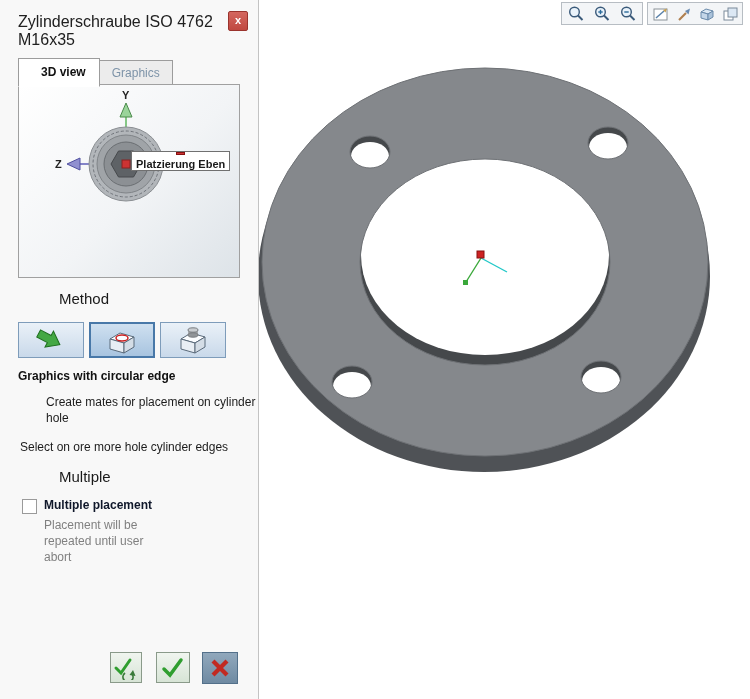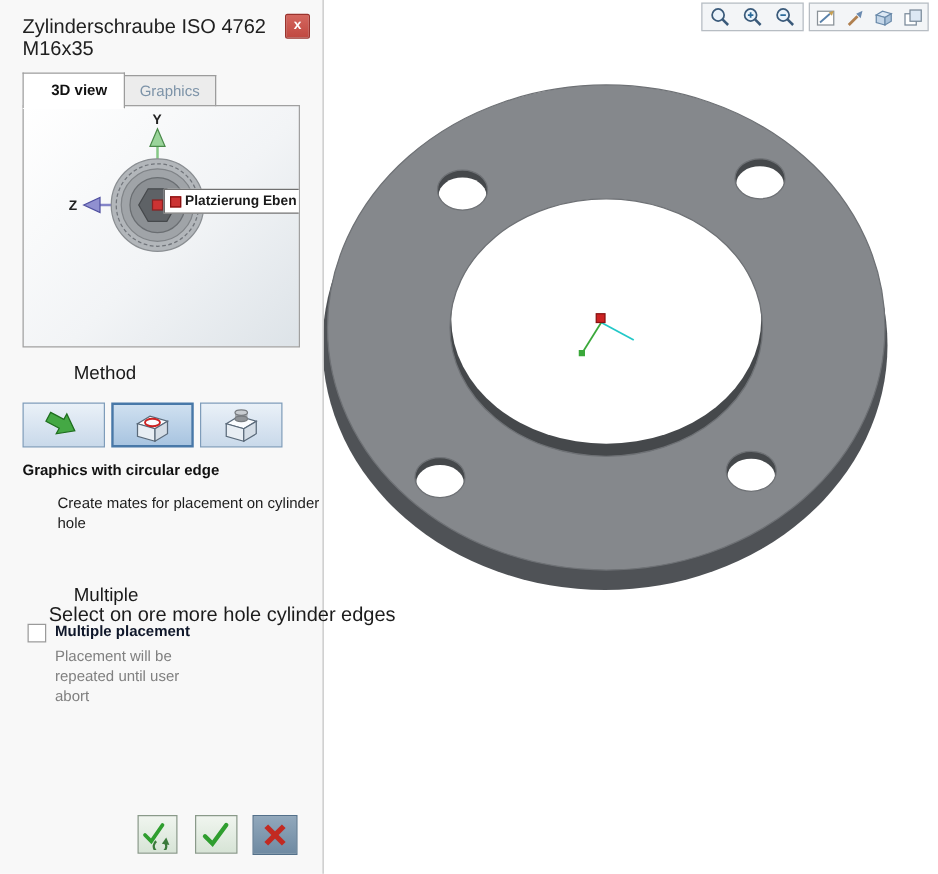--- a/index.html
+++ b/index.html
@@ -35,35 +35,35 @@
   .tab.inactive{border-left:none;}
   .preview{
     position:absolute;left:18px;top:84px;width:220px;height:192px;
     border:1px solid #a0a0a0;overflow:hidden;
     background:linear-gradient(135deg,#ffffff 0%,#f2f4f6 55%,#dde3e8 100%);
   }
   .preview-tooltip{
     position:absolute;left:112px;top:66px;height:18px;
     background:#ffffff;border:1px solid #707070;
     display:flex;align-items:center;gap:3px;padding:0 4px;
-    font-size:11px;font-weight:bold;white-space:nowrap;
+    font-size:11px;font-weight:bold;white-space:nowrap;flex-direction:column;
   }
   .tooltip-marker{width:7px;height:7px;background:#cc3333;border:1px solid #881111;}
   .section-heading{position:absolute;left:18px;font-size:15px;color:#1a1a1a;margin-left:41px;}
   .method-buttons{position:absolute;left:18px;top:322px;display:flex;gap:5px;}
   .method-btn{
     width:66px;height:36px;display:flex;align-items:center;justify-content:center;
     background:linear-gradient(#eaf1f8,#c9d9ea);border:1px solid #7e9cba;box-sizing:border-box;
   }
   .method-btn.selected{
     background:linear-gradient(#cfe0f0,#a8c4e0);border:2px solid #4878a8;
   }
   .bold-label{position:absolute;left:18px;font-size:12px;font-weight:bold;color:#111;}
   .body-text{position:absolute;left:18px;font-size:12px;color:#1c1c1c;line-height:1.35;width:218px;margin-left:28px;}
-  .hint-text{position:absolute;left:39px;font-size:16px;color:#1c1c1c;white-space:nowrap;margin-top:44px;}
+  .hint-text{position:absolute;left:20px;font-size:12px;color:#1c1c1c;white-space:nowrap;}
   .checkbox{
     position:absolute;left:22px;top:499px;width:13px;height:13px;
     background:#ffffff;border:1px solid #9a9a9a;
   }
   .option-label{position:absolute;left:44px;top:498px;font-size:12px;font-weight:bold;color:#0f172a;}
   .option-desc{position:absolute;left:44px;top:517px;width:115px;font-size:12px;color:#808080;line-height:1.35;}
   .action-btn{
     position:absolute;top:652px;height:31px;display:flex;align-items:center;justify-content:center;
     border:1px solid #8a9a8a;background:linear-gradient(#f0f5ef,#d7e4d6);box-sizing:border-box;
   }

